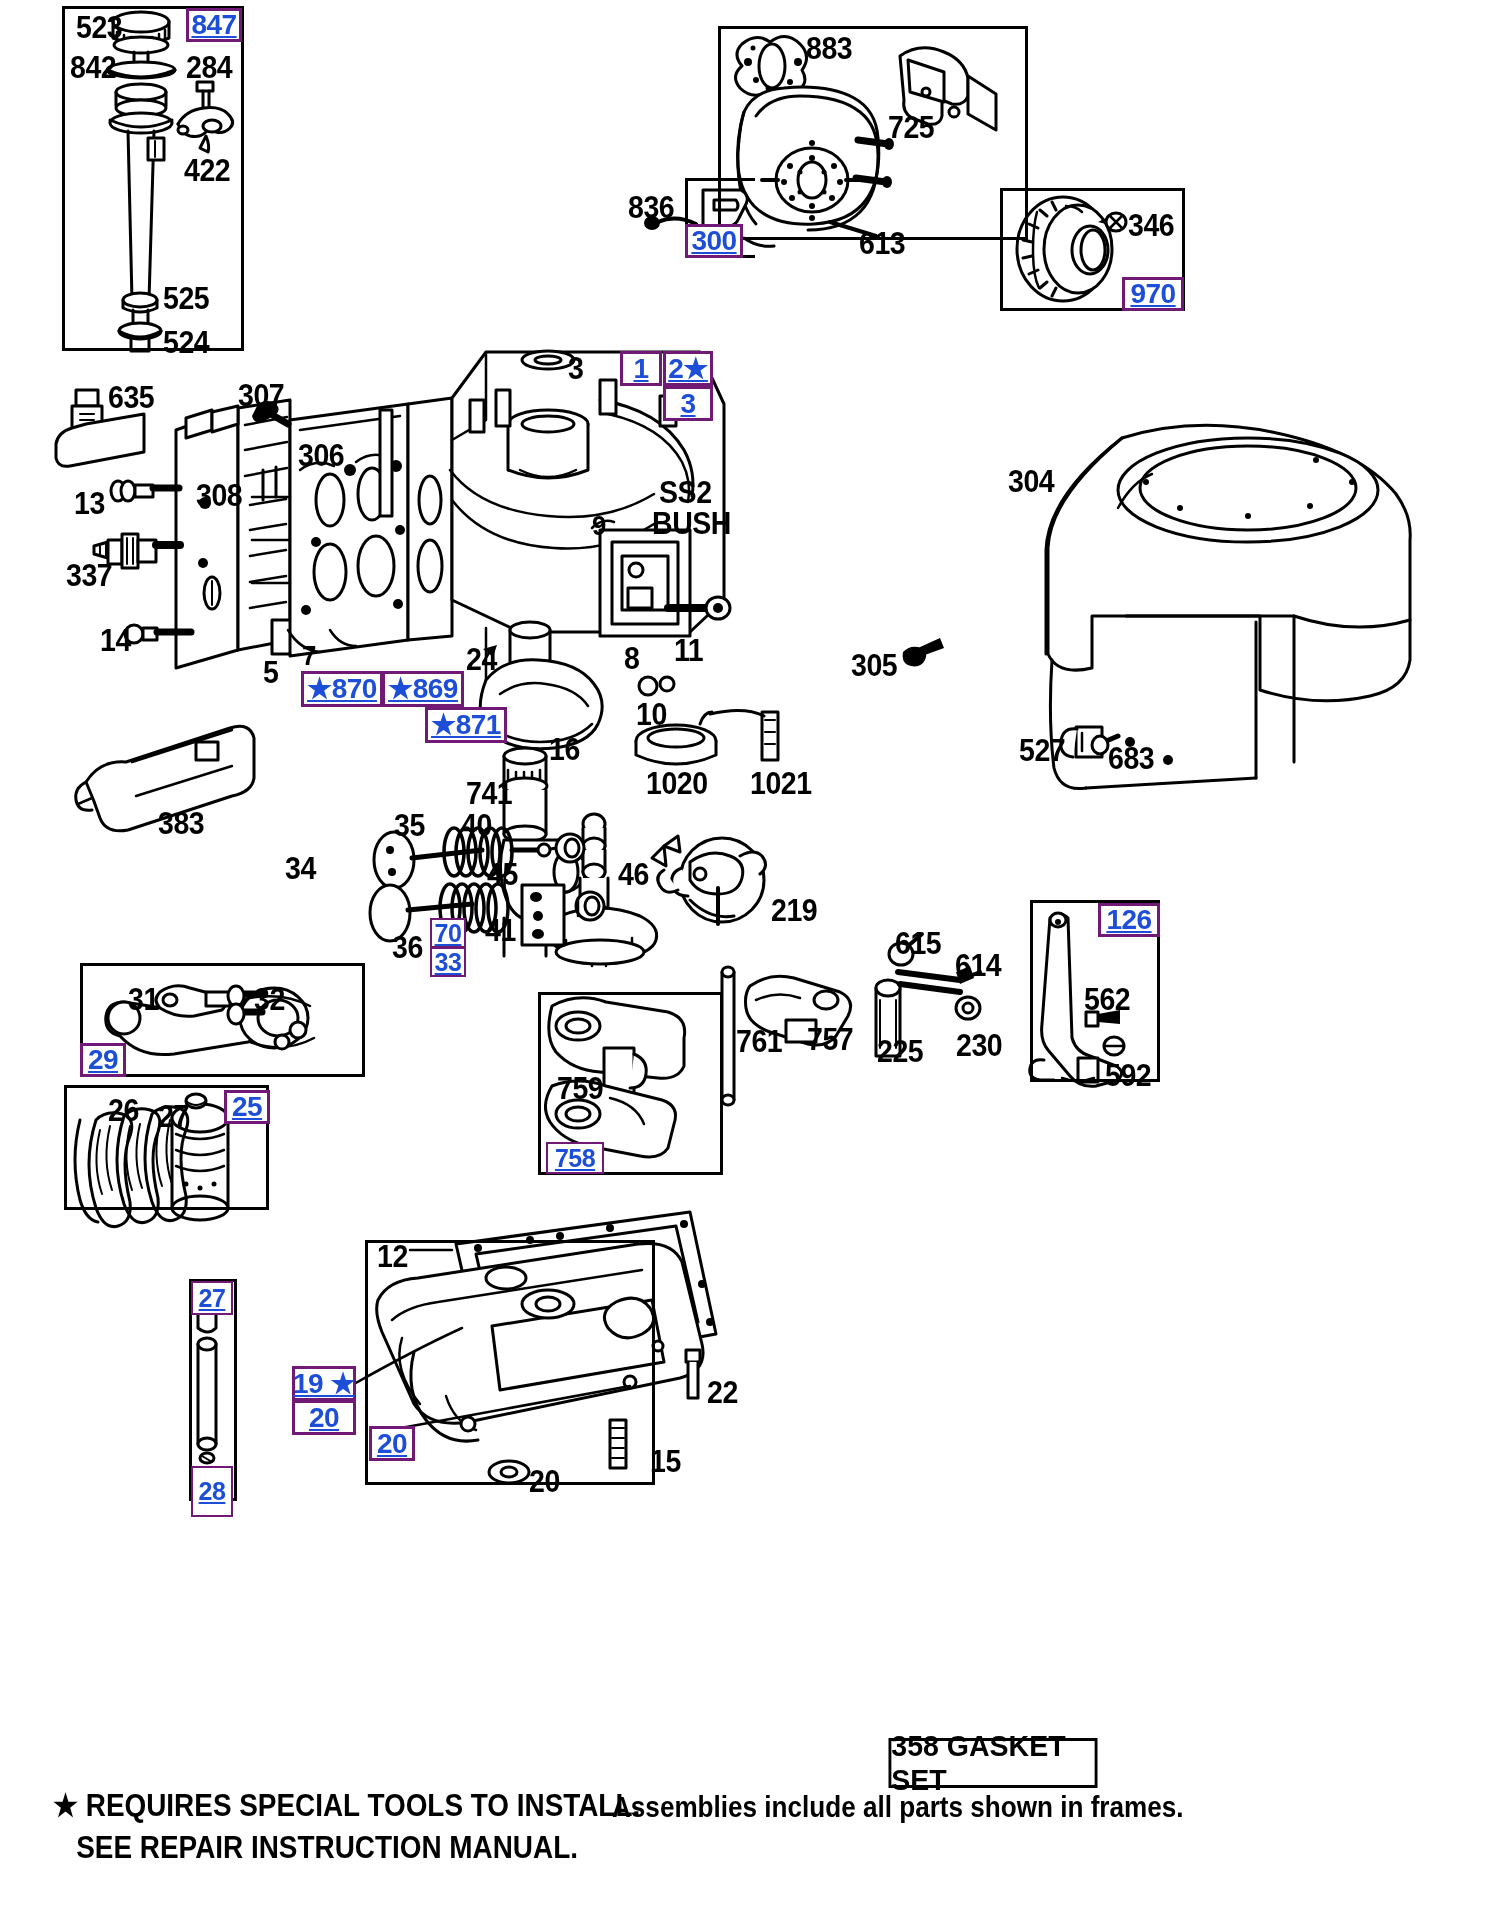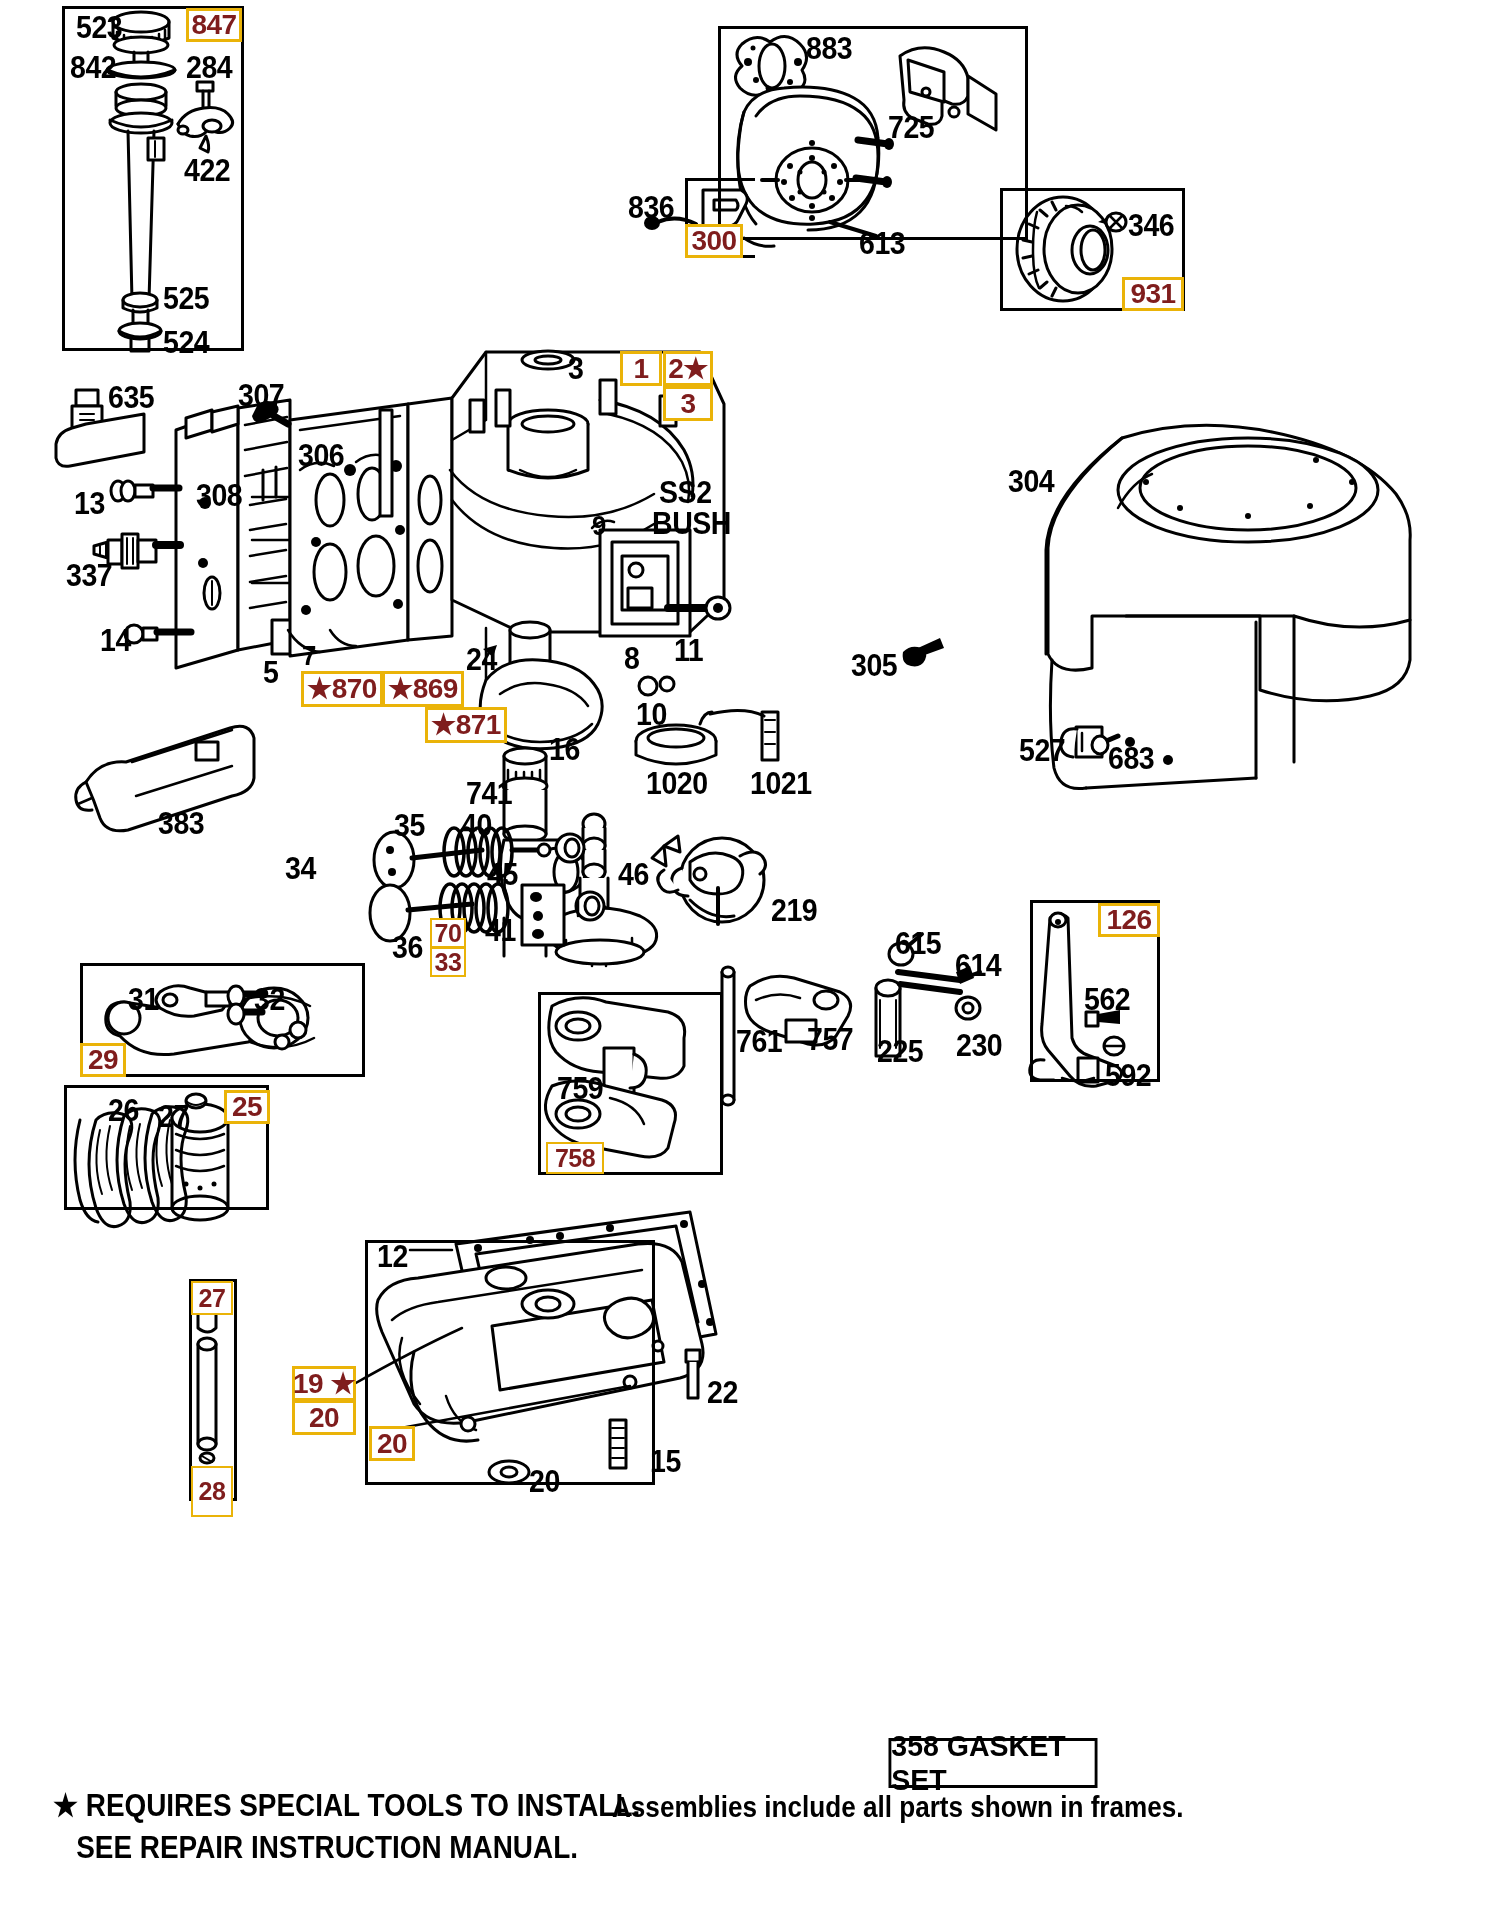--- a/index.html
+++ b/index.html
@@ -23,30 +23,31 @@
     letter-spacing:-0.5px;
     transform:scaleX(0.92);
     transform-origin:left center;
   }
   .lbl.s22{font-size:28px;}
   .lbl.s24{font-size:31px;}
 
   
   .tag{
     position:absolute;
-    border:3px solid #eab308;
+    border:3px solid #701a75;
     background:#fff;
     font-family:"Liberation Sans", sans-serif;
     font-weight:bold;
-    color:#7f1d1d;
+    color:#1d4ed8;
     display:flex;align-items:center;justify-content:center;
     line-height:1;
     white-space:nowrap;
     letter-spacing:-0.5px;
     box-sizing:border-box;
+    text-decoration:underline;
   }
   .tag.t20{font-size:25px;}
   .tag.t22{font-size:28px;}
   .tag.thin{border-width:2px;}
 
   
   .frame{
     position:absolute;
     border:3px solid #000;
     background:transparent;
@@ -609,21 +610,21 @@
   <div class="frame" style="left:1000px;top:188px;width:185px;height:123px;"></div>
   <div class="frame" style="left:80px;top:963px;width:285px;height:114px;"></div>
   <div class="frame" style="left:64px;top:1085px;width:205px;height:125px;"></div>
   <div class="frame" style="left:189px;top:1279px;width:48px;height:222px;"></div>
   <div class="frame" style="left:538px;top:992px;width:185px;height:183px;"></div>
   <div class="frame" style="left:1030px;top:900px;width:130px;height:182px;"></div>
   <div class="frame" style="left:365px;top:1240px;width:290px;height:245px;"></div>
 
   <div class="tag t22" style="left:186px;top:8px;width:56px;height:34px;">847</div>
   <div class="tag t22" style="left:685px;top:224px;width:58px;height:34px;">300</div>
-  <div class="tag t22" style="left:1122px;top:277px;width:62px;height:34px;">931</div>
+  <div class="tag t22" style="left:1122px;top:277px;width:62px;height:34px;">970</div>
 
   <div class="tag t22" style="left:620px;top:351px;width:42px;height:35px;">1</div>
   <div class="tag t22" style="left:663px;top:351px;width:50px;height:35px;">2★</div>
   <div class="tag t22" style="left:663px;top:386px;width:50px;height:35px;">3</div>
 
   <div class="tag t22" style="left:301px;top:671px;width:82px;height:36px;">★870</div>
   <div class="tag t22" style="left:382px;top:671px;width:82px;height:36px;">★869</div>
   <div class="tag t22" style="left:425px;top:707px;width:82px;height:36px;">★871</div>
 
   <div class="tag t20 thin" style="left:430px;top:918px;width:36px;height:30px;">70</div>

